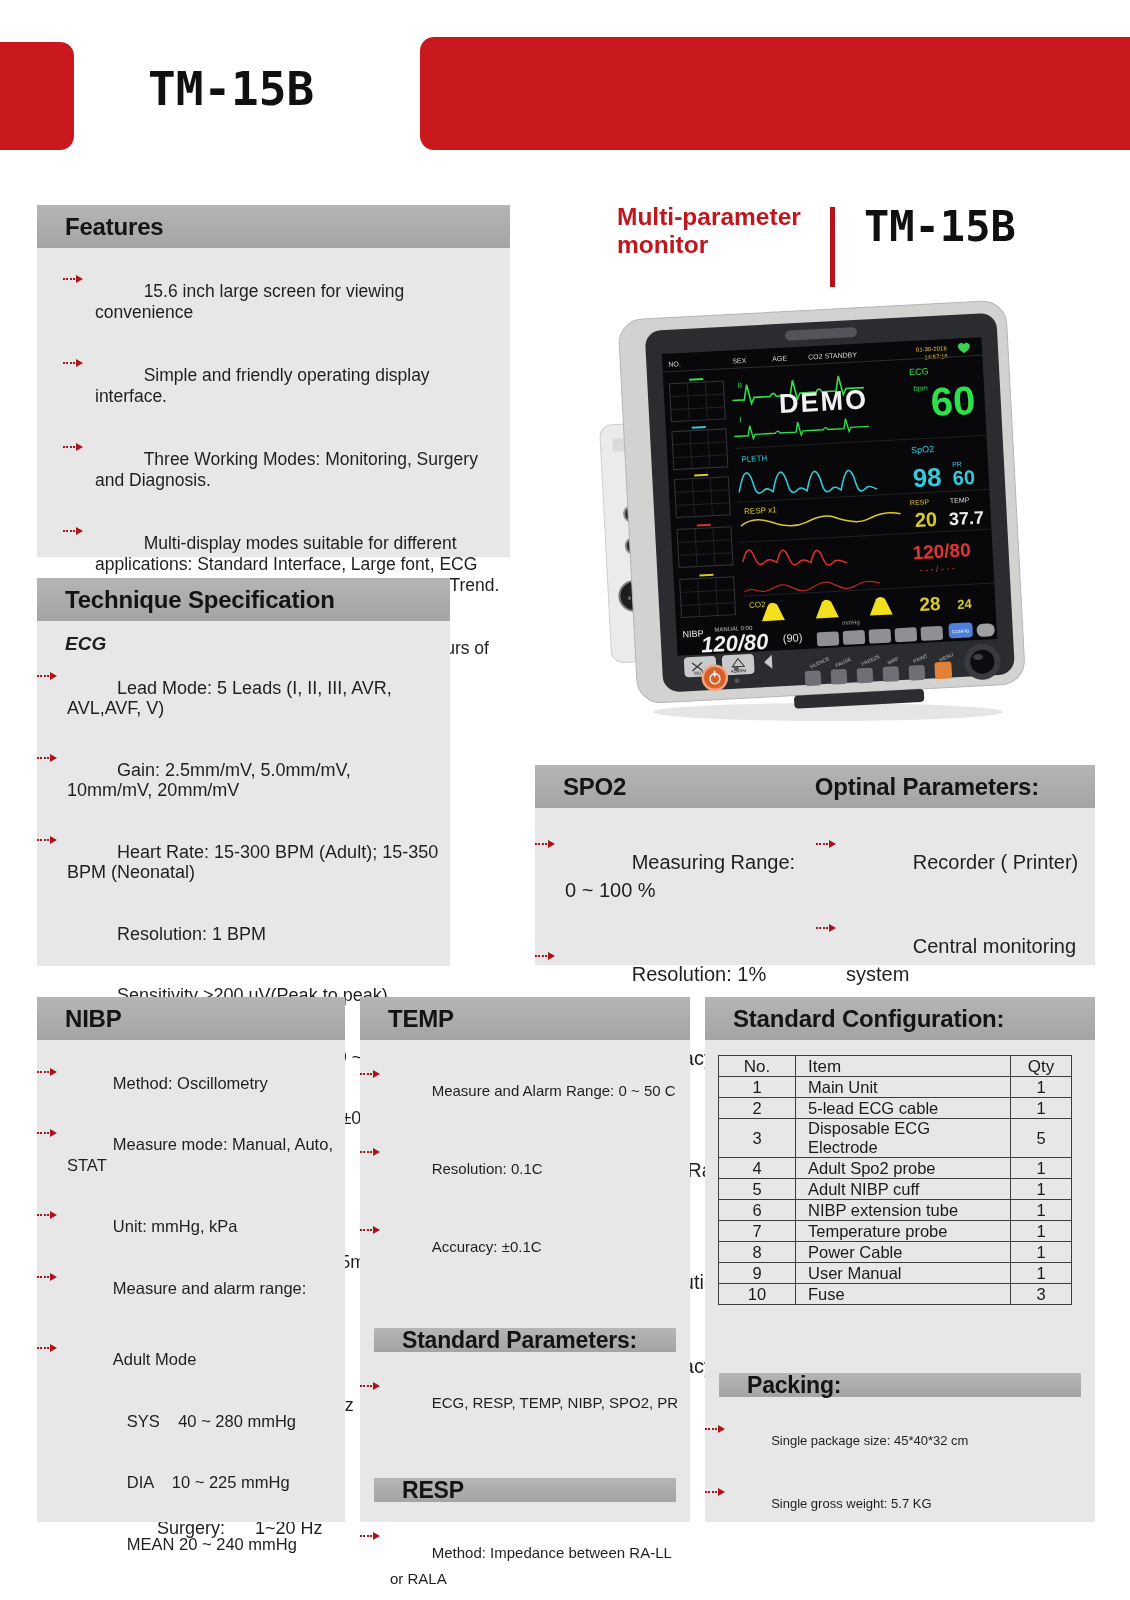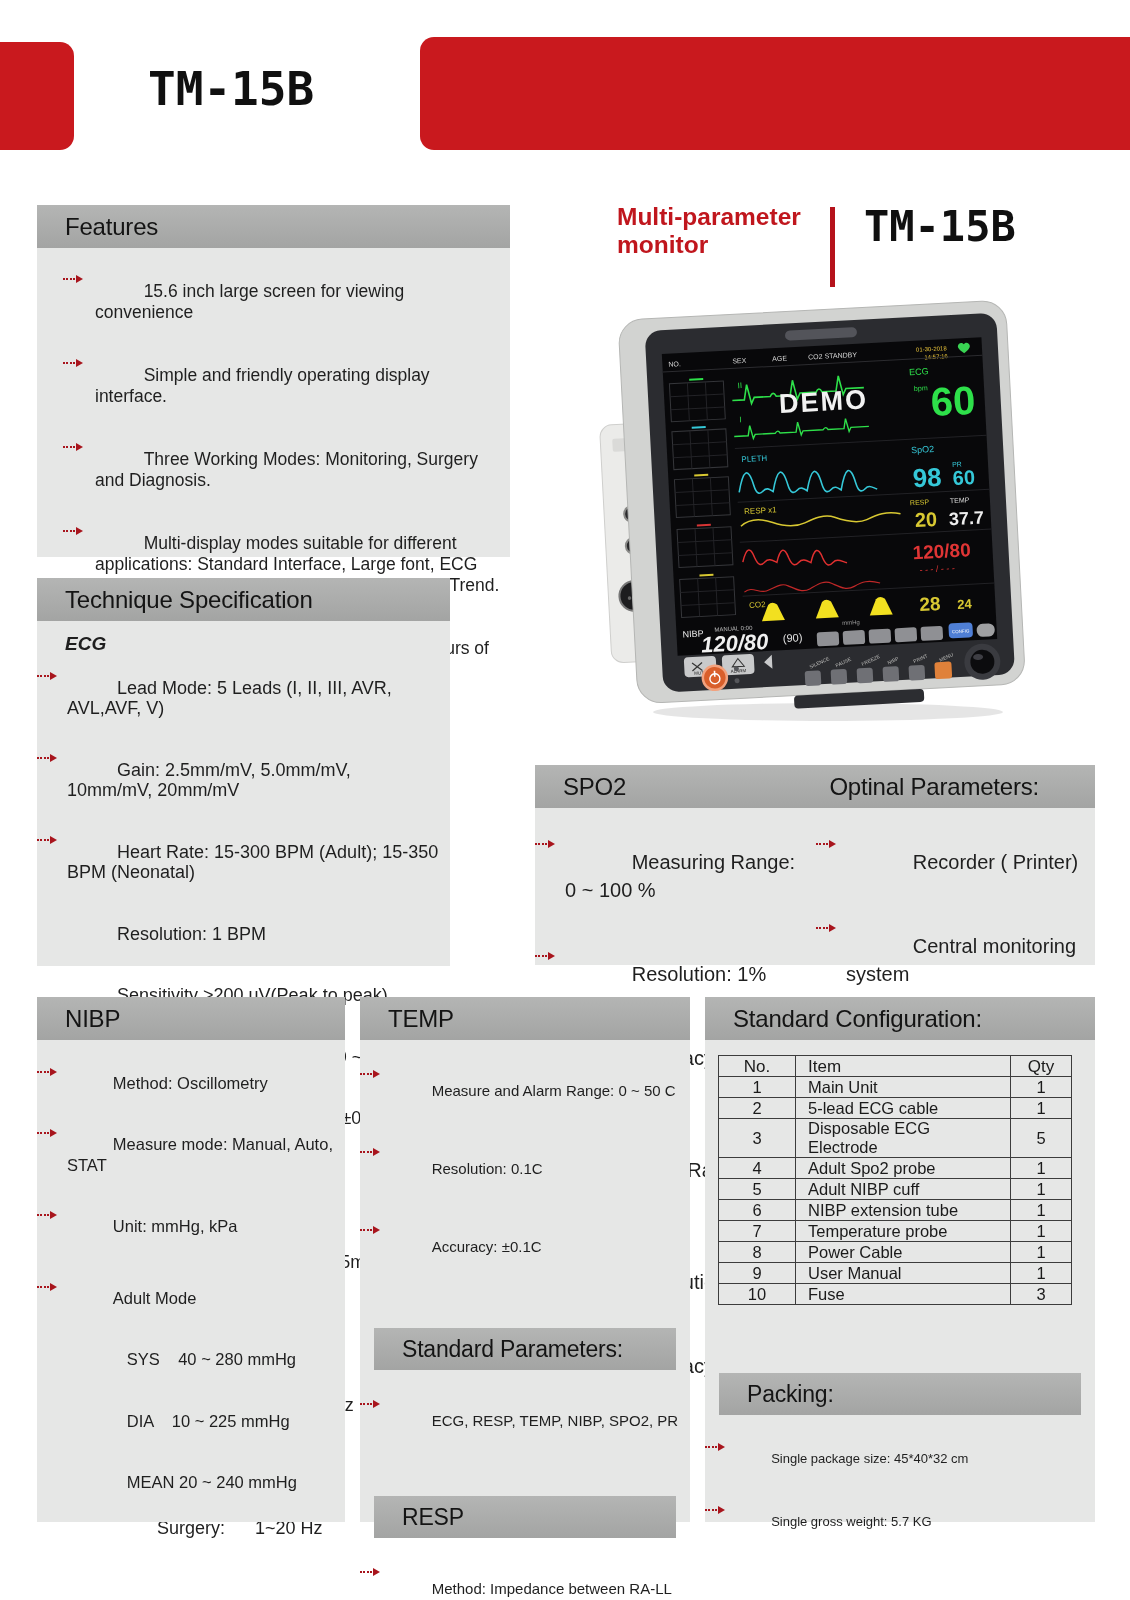--- a/index.html
+++ b/index.html
@@ -10,22 +10,22 @@
   .red-block-left{position:absolute;left:0;top:42px;width:74px;height:108px;
                   background:#c9191e;border-radius:0 14px 14px 0;}
   .red-bar-right{position:absolute;left:420px;top:37px;width:710px;height:113px;
                  background:#c9191e;border-radius:14px 0 0 14px;}
   .top-title{position:absolute;left:148px;top:62px;font-family:"DejaVu Sans Mono",monospace;
              font-weight:bold;font-size:46px;letter-spacing:0px;color:#101010;}
 
   
   .panel{position:absolute;background:#e6e7e6;}
   .hdr{height:43px;background:linear-gradient(#b4b5b4,#a3a4a3);display:flex;align-items:center;
-       padding-left:28px;font-weight:normal;font-size:24px;color:#141414;letter-spacing:-0.2px;}
-  .hdr.sub{margin:0 14px;height:42px;font-size:23px;}
+       padding-left:28px;font-weight:bold;font-size:24px;color:#141414;letter-spacing:-0.2px;}
+  .hdr.sub{margin:0 14px;height:24px;font-size:23px;}
   .hdr.split{justify-content:space-between;padding-right:56px;}
 
   
   .plist{padding:12px 10px 0 0;}
   .li{position:relative;padding-left:30px;font-size:17.5px;line-height:21px;white-space:pre-wrap;}
   .li.ind2{padding-left:70px;}
   .li.sp{height:10px;}
   .li .blt{position:absolute;left:0;top:8px;width:26px;}
   .bd{display:inline-block;vertical-align:middle;width:12px;border-top:2px dotted #a8151d;margin-right:1px;}
   .ba{display:inline-block;vertical-align:middle;width:0;height:0;
@@ -392,20 +392,23 @@
 
     <div class="li">
           <span class="blt"><span class="bd"></span><span class="ba"></span></span><span>Method: Oscillometry</span>
         </div>
         <div class="li">
           <span class="blt"><span class="bd"></span><span class="ba"></span></span><span>Measure mode: Manual, Auto, STAT</span>
         </div>
         <div class="li">
           <span class="blt"><span class="bd"></span><span class="ba"></span></span><span>Unit: mmHg, kPa</span>
         </div>
+        <div class="li">
+          <span class="blt"><span class="bd"></span><span class="ba"></span></span><span>Measure and alarm range:</span>
+        </div>
         <div class="li sp">
           <span></span>
         </div>
         <div class="li">
           <span class="blt"><span class="bd"></span><span class="ba"></span></span><span>Adult Mode</span>
         </div>
         <div class="li nob ind2">
           <span>SYS    40 ~ 280 mmHg</span>
         </div>
         <div class="li nob ind2">

